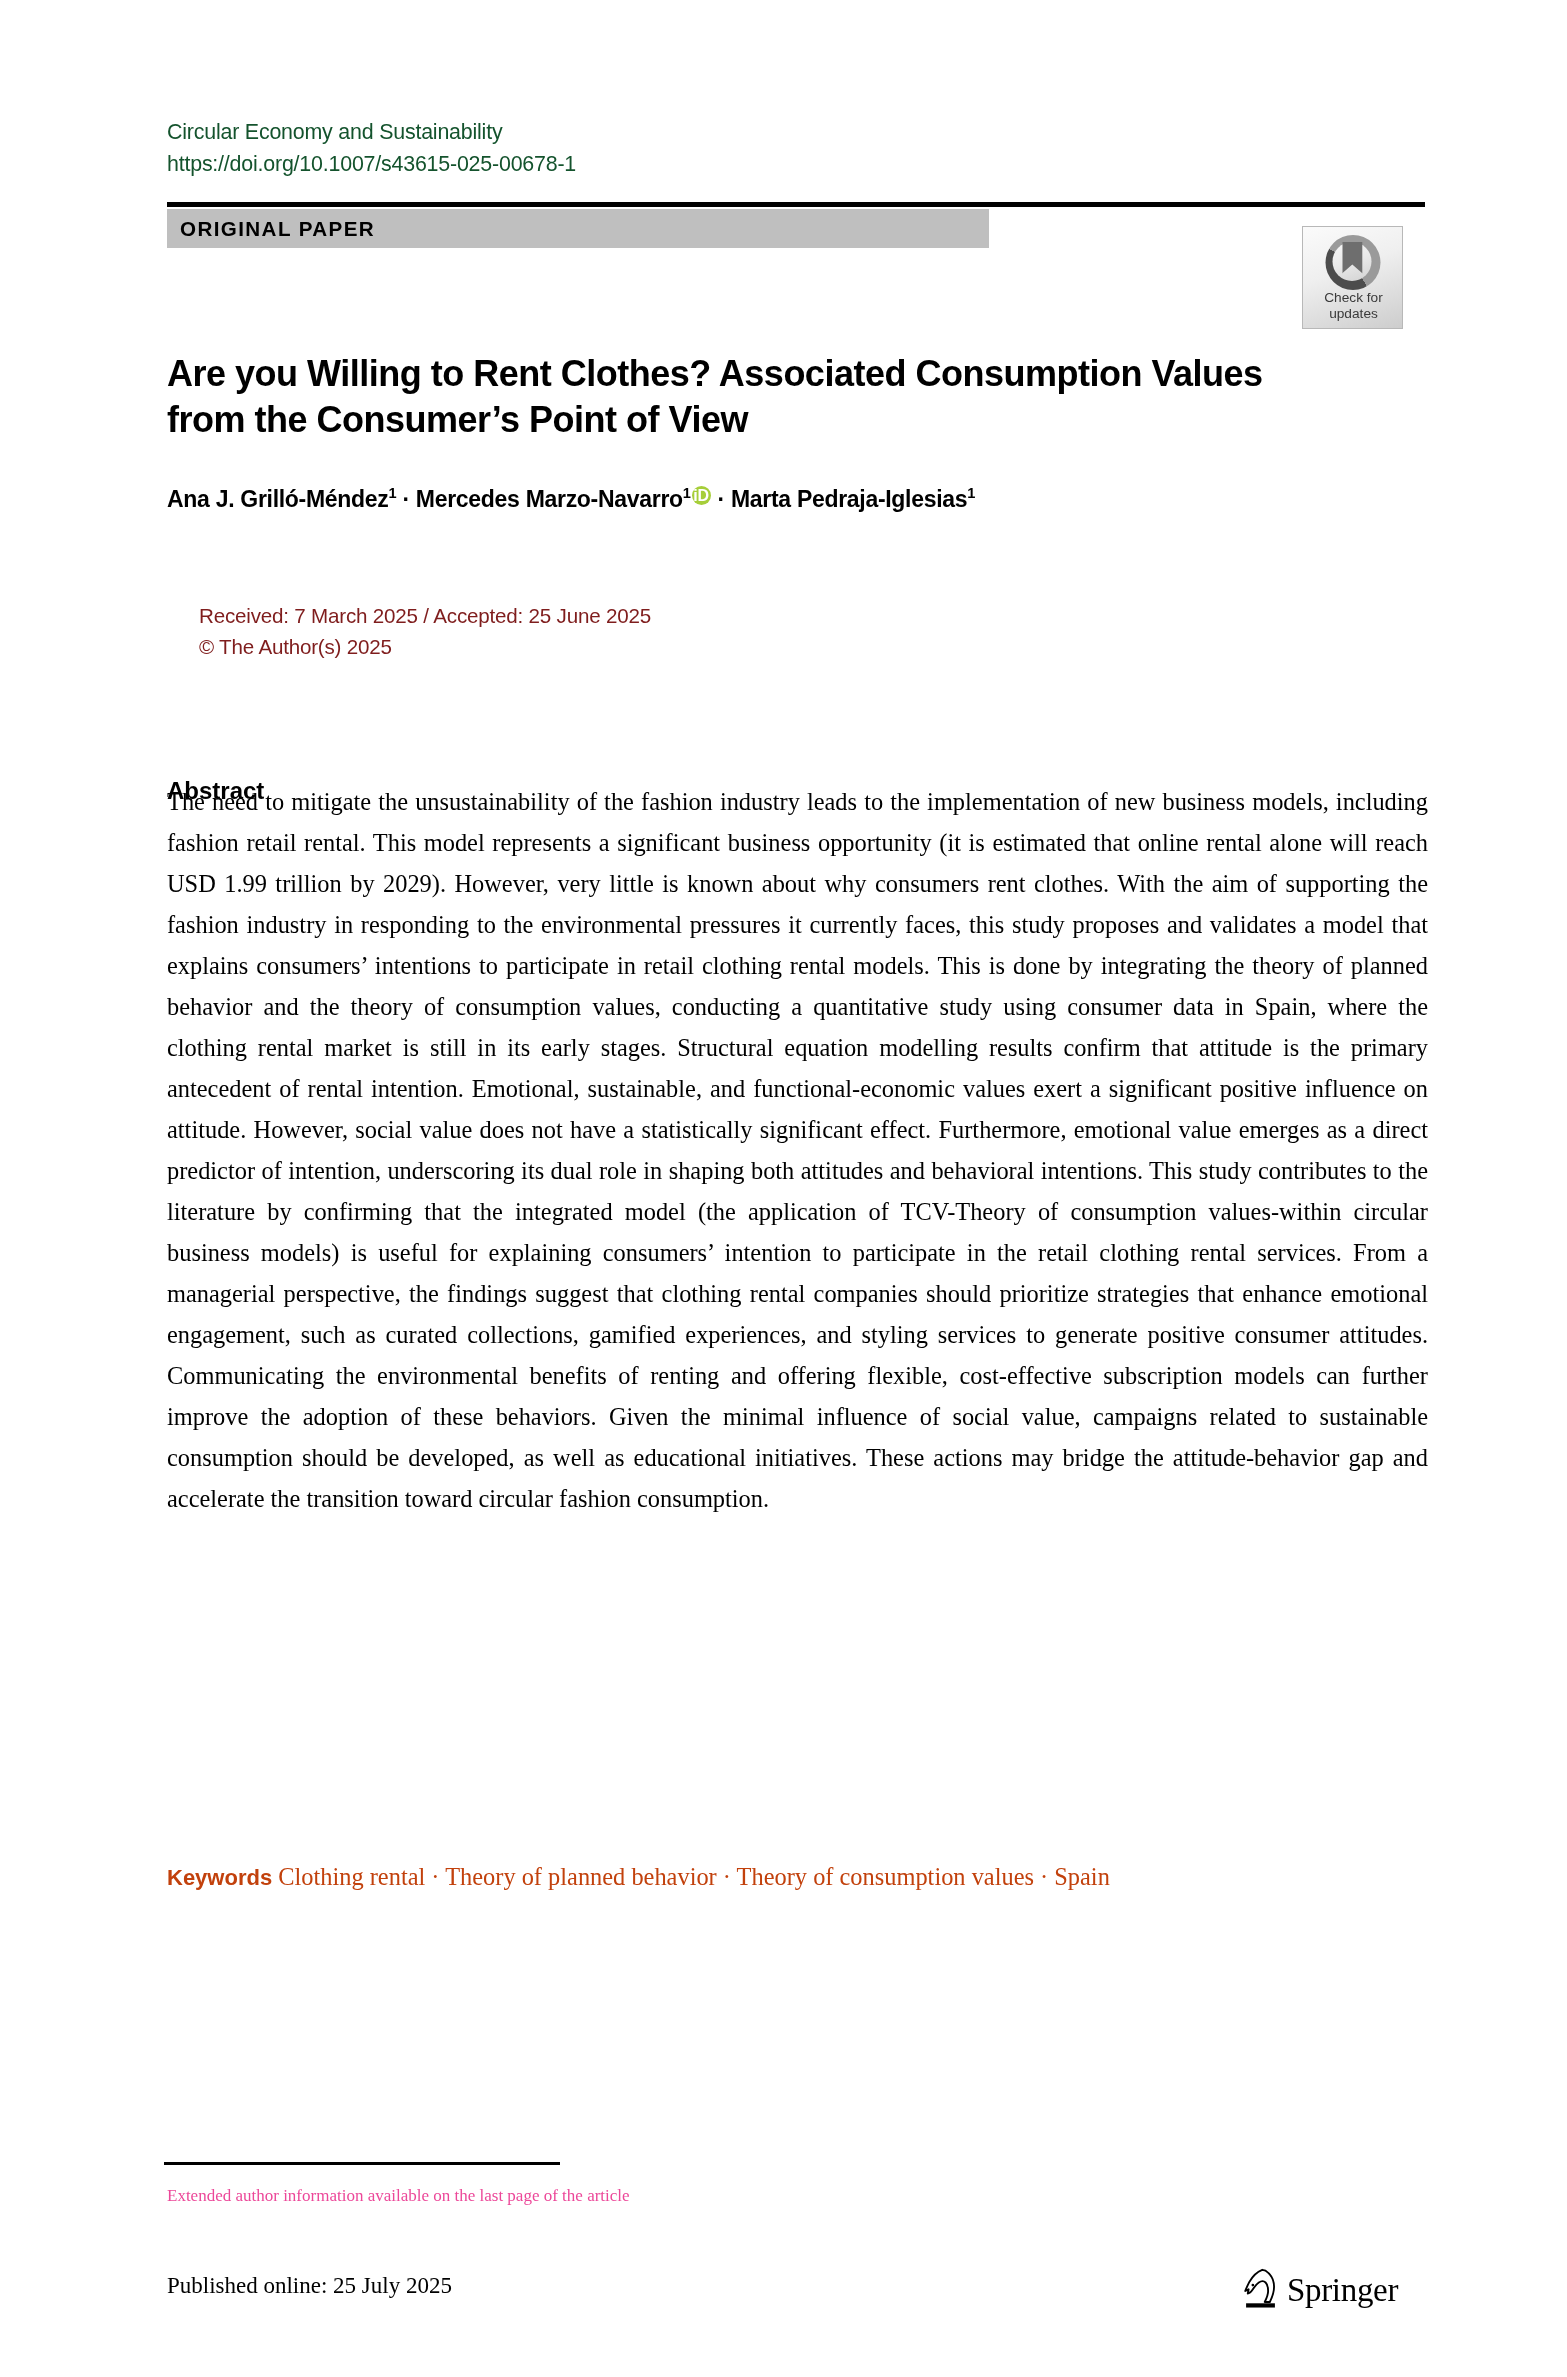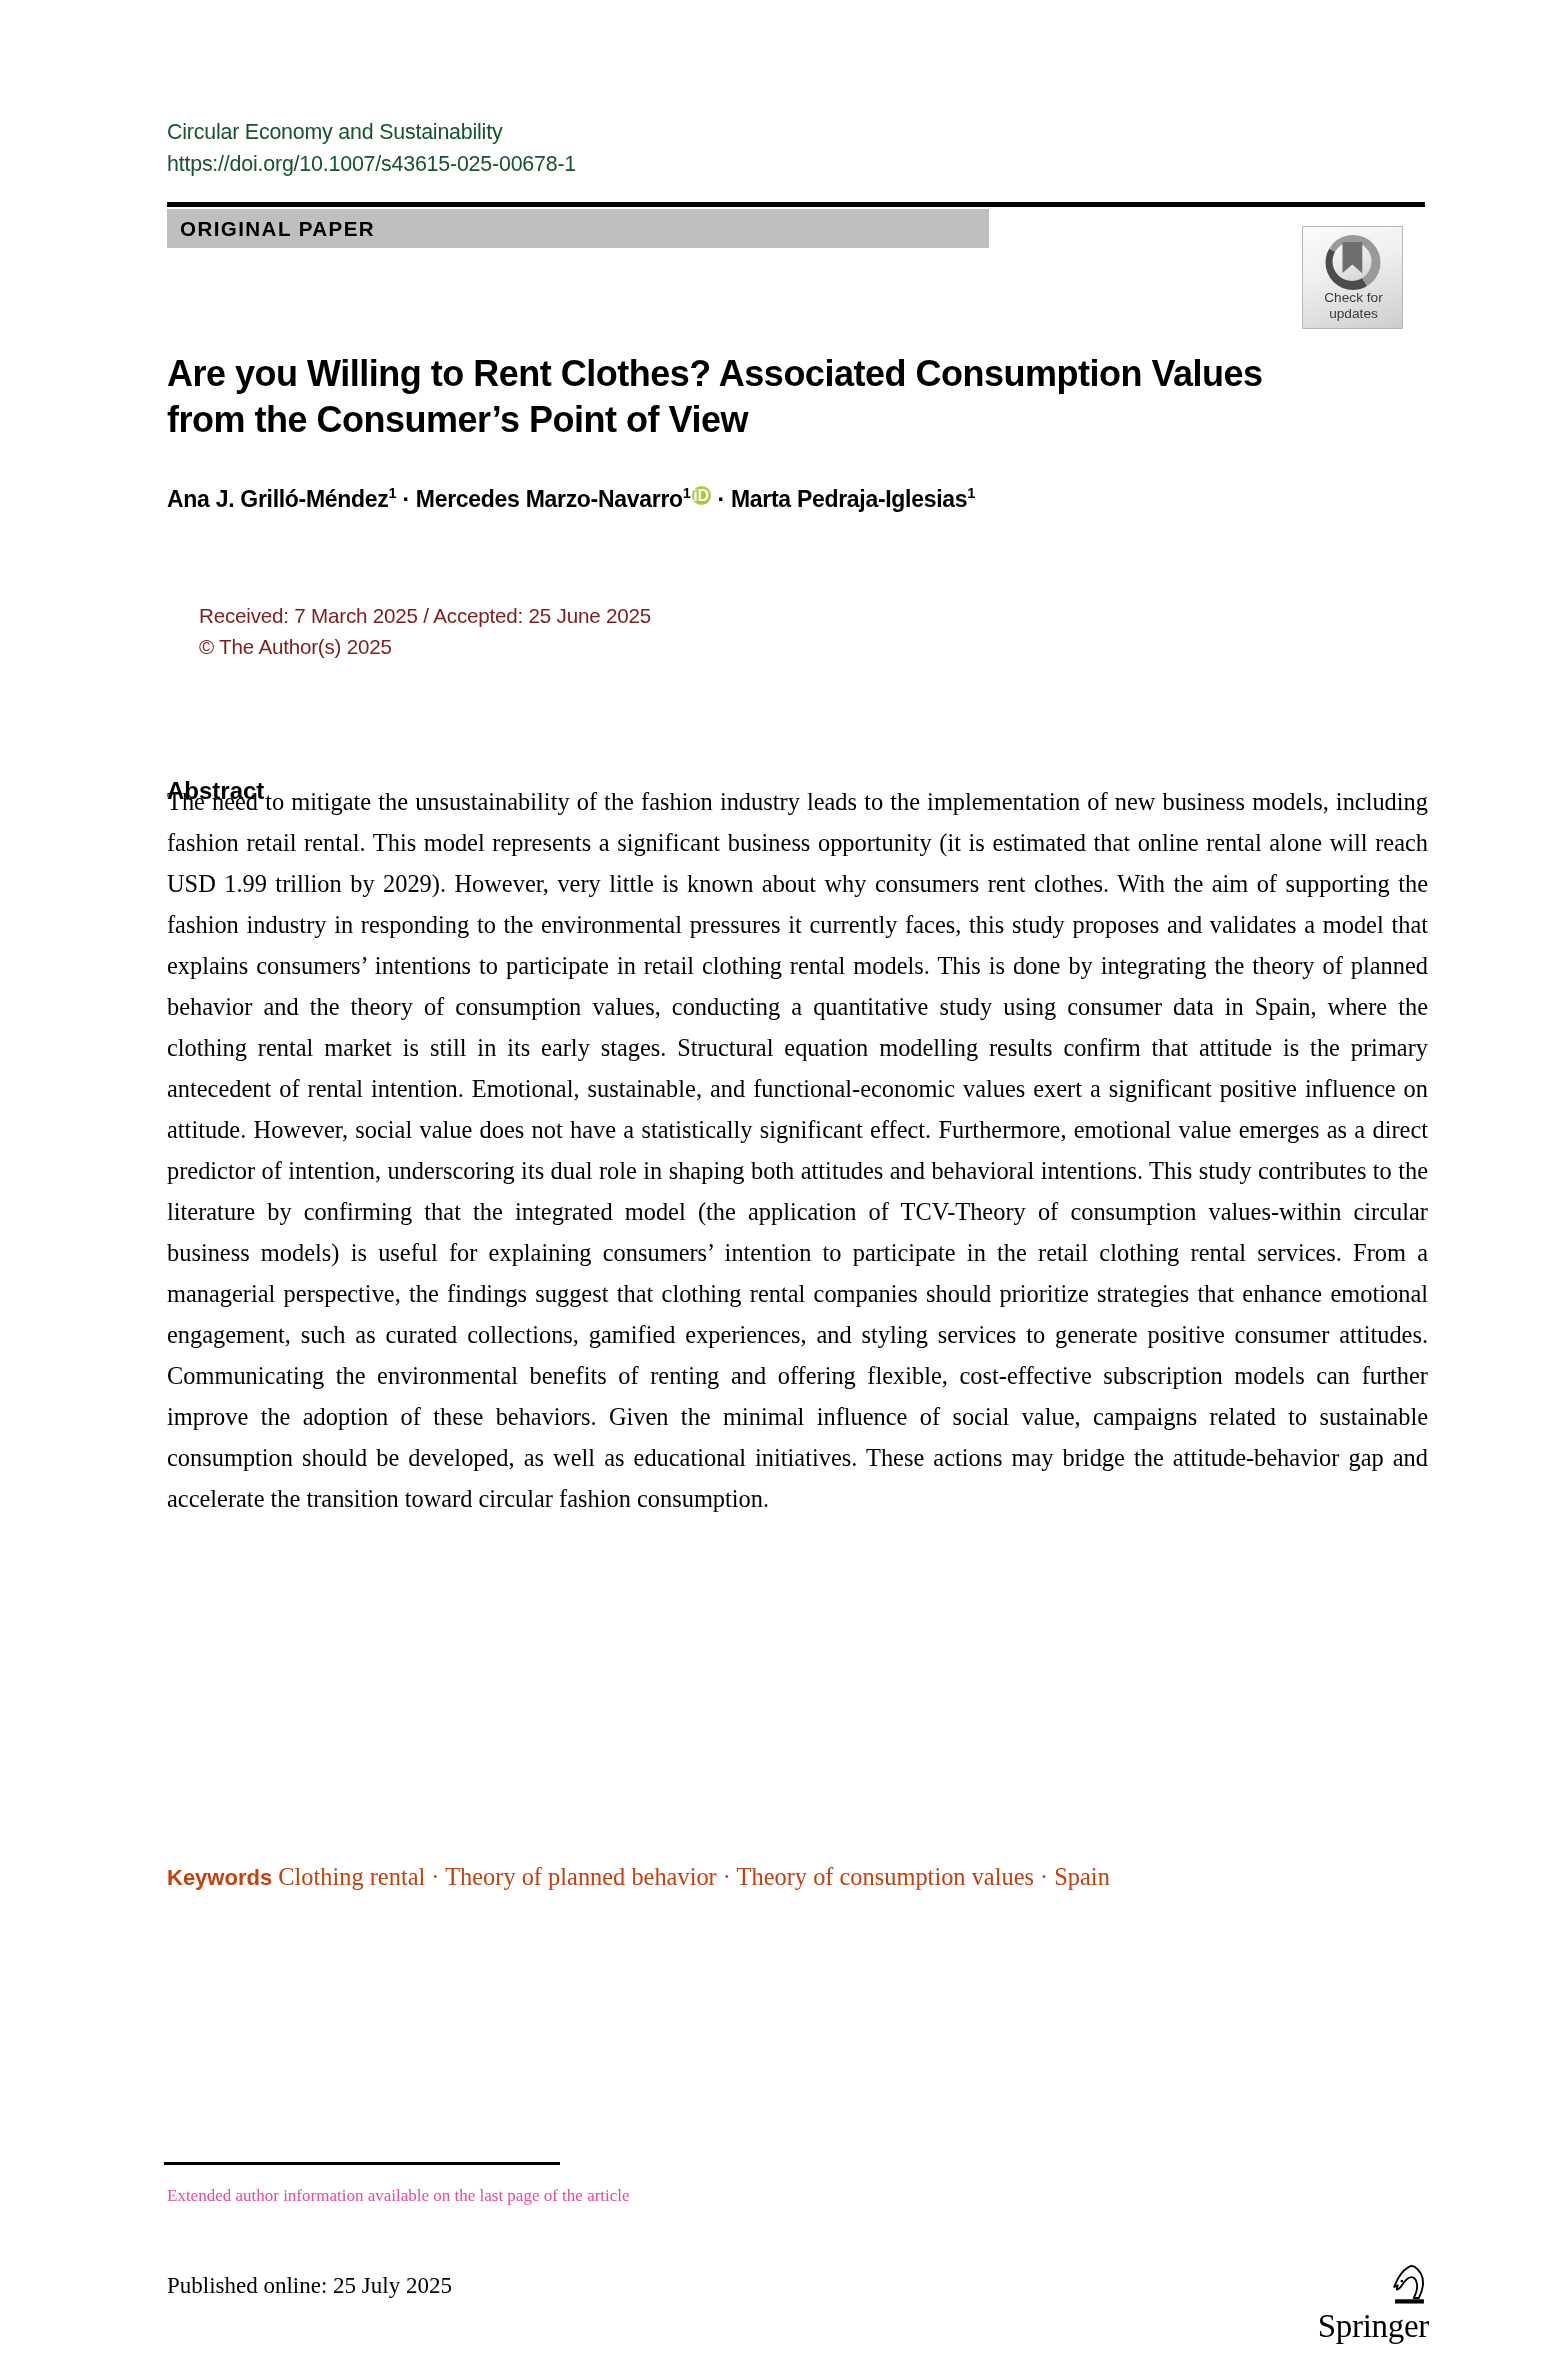--- a/index.html
+++ b/index.html
@@ -264,22 +264,21 @@
     font-size: 23px;
     color: #000;
   }
   .springer-logo {
     position: absolute;
     left: 1241px;
     top: 2264px;
     width: 188px;
     height: 53px;
     display: flex;
-    align-items: flex-end;
-    flex-direction: column;
+    align-items: center;
   }
   .springer-mark {
     width: 39px;
     height: 46px;
     flex: 0 0 auto;
   }
   .springer-word {
     font-family: "Liberation Serif", serif;
     font-size: 33px;
     letter-spacing: -0.3px;

